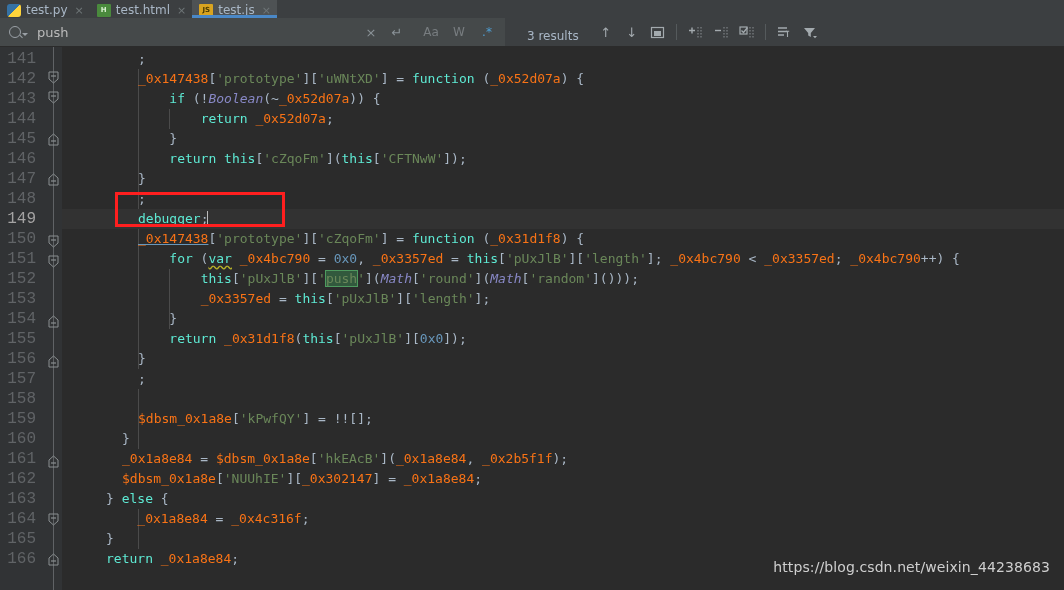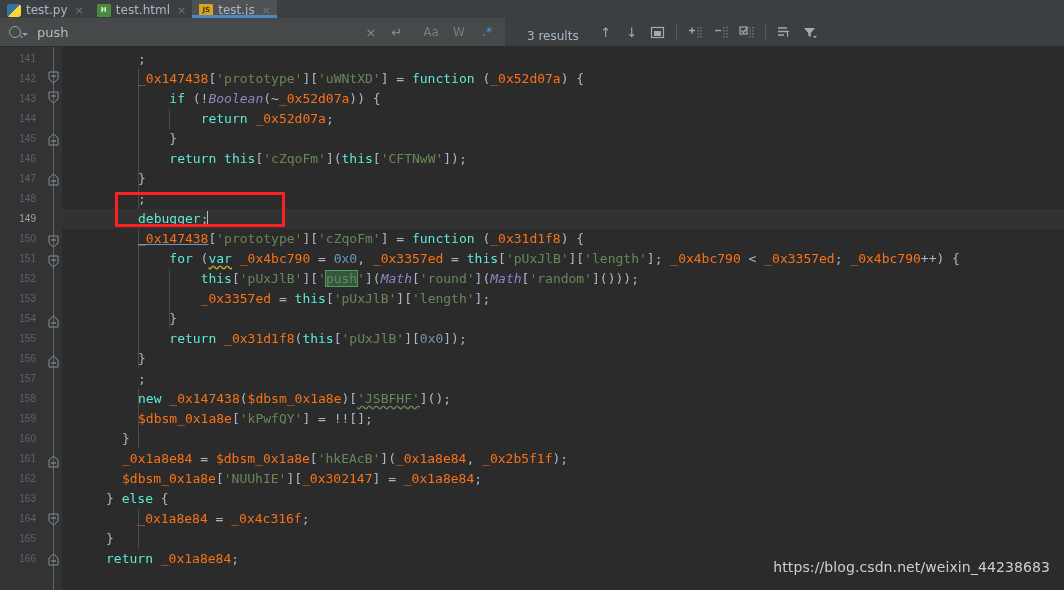--- a/index.html
+++ b/index.html
@@ -216,22 +216,22 @@
   }
   .code-area {
     position: relative;
     flex: 1;
     background: #2b2b2b;
     overflow: hidden;
   }
   .ln {
     position: absolute;
     right: 8px;
-    font-family: Liberation Sans, sans-serif;
-    font-size: 10px;
+    font-family: Liberation Mono, monospace;
+    font-size: 16px;
     color: #606366;
     height: 20px;
     line-height: 20px;
   }
   .ln.current { color: #a4a3a3; }
   .line {
     position: absolute;
     left: 0;
     height: 20px;
     line-height: 20px;
@@ -537,21 +537,20 @@
     <div class="line" style="top:242px;left:76px"><span class="punct">        </span><span class="ident">_0x3357ed</span><span class="punct"> = </span><span class="kw">this</span><span class="punct">[</span><span class="str">'pUxJlB'</span><span class="punct">][</span><span class="str">'length'</span><span class="punct">];</span></div>
 
     <div class="line" style="top:262px;left:76px"><span class="punct">    }</span></div>
 
     <div class="line" style="top:282px;left:76px"><span class="punct">    </span><span class="kw">return</span><span class="punct"> </span><span class="ident">_0x31d1f8</span><span class="punct">(</span><span class="kw">this</span><span class="punct">[</span><span class="str">'pUxJlB'</span><span class="punct">][</span><span class="num">0x0</span><span class="punct">]);</span></div>
 
     <div class="line" style="top:302px;left:76px"><span class="punct">}</span></div>
 
     <div class="line" style="top:322px;left:76px"><span class="punct">;</span></div>
 
-    <div class="line" style="top:342px;left:76px"><span class="kw">new</span><span class="punct"> </span><span class="ident">_0x147438</span><span class="punct">(</span><span class="ident">$dbsm_0x1a8e</span><span class="punct">)[</span><span class="str warn">'JSBFHF'</span><span class="punct">]();</span></div>
 
     <div class="line" style="top:362px;left:76px"><span class="ident">$dbsm_0x1a8e</span><span class="punct">[</span><span class="str">'kPwfQY'</span><span class="punct">] = !![];</span></div>
 
     <div class="line" style="top:382px;left:60px"><span class="punct">}</span></div>
 
     <div class="line" style="top:402px;left:60px"><span class="ident">_0x1a8e84</span><span class="punct"> = </span><span class="ident">$dbsm_0x1a8e</span><span class="punct">[</span><span class="str">'hkEAcB'</span><span class="punct">](</span><span class="ident">_0x1a8e84</span><span class="punct">, </span><span class="ident">_0x2b5f1f</span><span class="punct">);</span></div>
 
     <div class="line" style="top:422px;left:60px"><span class="ident">$dbsm_0x1a8e</span><span class="punct">[</span><span class="str">'NUUhIE'</span><span class="punct">][</span><span class="ident">_0x302147</span><span class="punct">] = </span><span class="ident">_0x1a8e84</span><span class="punct">;</span></div>
 
     <div class="line" style="top:442px;left:44px"><span class="punct">} </span><span class="kw">else</span><span class="punct"> {</span></div>

